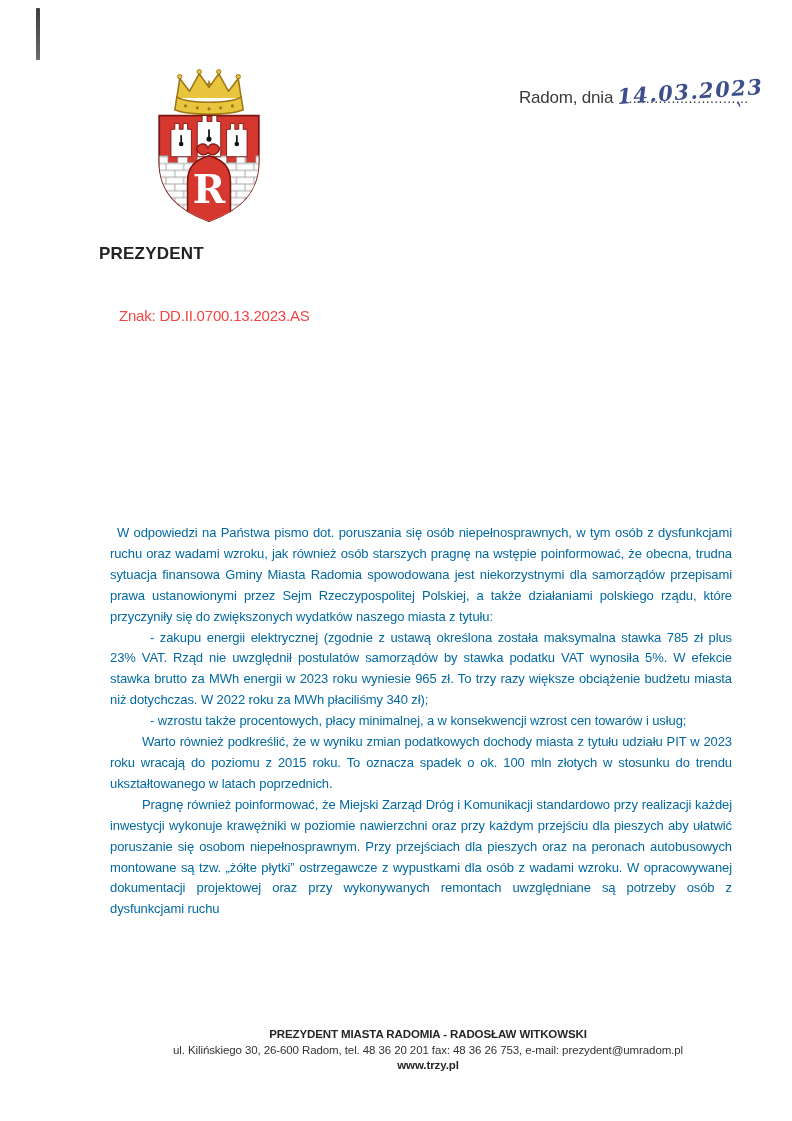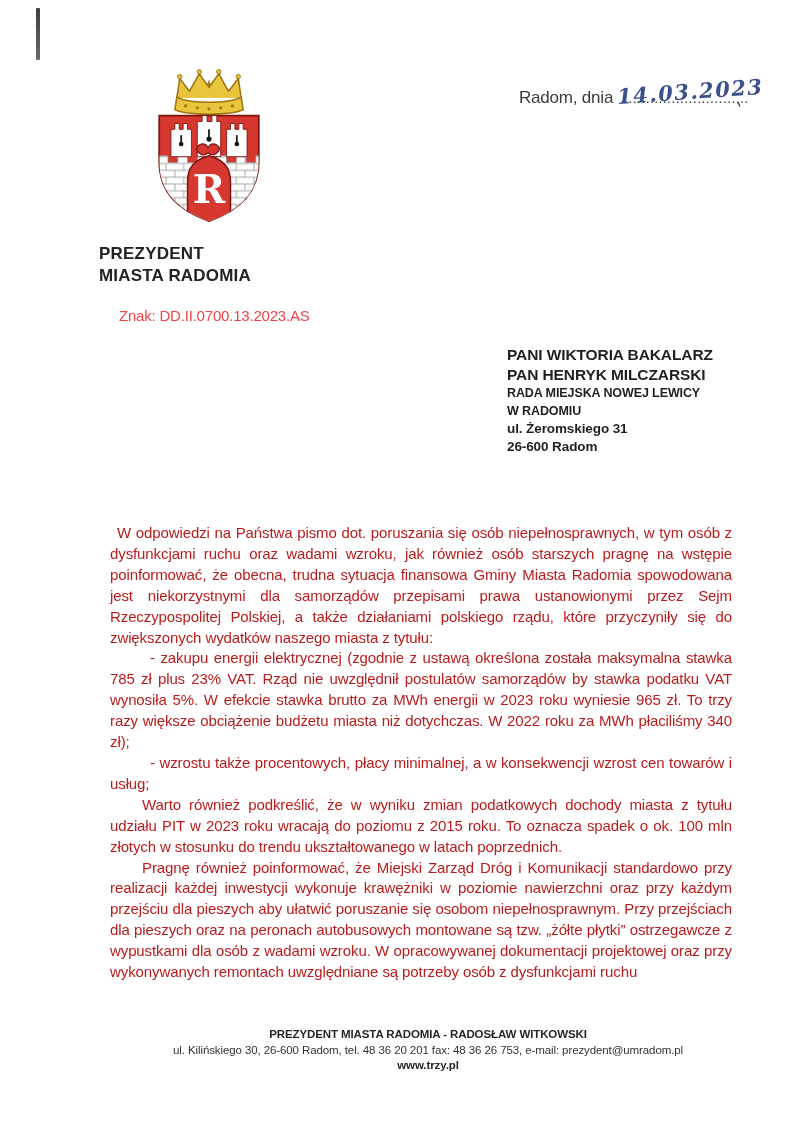--- a/index.html
+++ b/index.html
@@ -51,21 +51,21 @@
   .recipient {
     position:absolute; left:483px; top:345px; width:280px; color:#1f1f1f;
     font-weight:bold; letter-spacing:-0.1px;
   }
   .recipient .r-big   { font-size:15.5px; line-height:20px; }
   .recipient .r-small { font-size:12.5px; line-height:17.5px; }
   .recipient .r-mid   { font-size:13.5px; line-height:17.5px; }
   
   .body-text {
     position:absolute; left:86px; top:523px; width:622px;
-    font-size:15px; line-height:20.9px; color:#b91c1c;
+    font-size:13px; line-height:20.9px; color:#0369a1;
     text-align:justify; letter-spacing:-0.1px;
   }
   .body-text p { text-align:justify; }
   .body-text p.p-first  { text-indent:7px; }
   .body-text p.p-bullet { text-indent:40px; }
   .body-text p.p-indent { text-indent:32px; }
   
   .footer {
     position:absolute; left:0; top:1027px; width:792px; text-align:center;
     font-size:11.5px; line-height:15.5px; color:#333333; letter-spacing:-0.1px;padding-left:16px;
@@ -137,33 +137,24 @@
         <path d="M36,166 V124 C36,108 44,101 58,97 C72,101 80,108 80,124 V166 Z" fill="#d6382f" stroke="#7a150f" stroke-width="1.6"></path>
         <text x="58" y="145" text-anchor="middle" font-family="DejaVu Serif, serif" font-size="40" font-weight="bold" fill="#ffffff">R</text>
 
         <path d="M49,95 q-7,-5 -1,-9 q6,-3 9,3 q3,-6 9,-3 q6,4 -1,9 q-4,3 -8,-1 q-4,4 -8,1 Z" fill="#d6382f" stroke="#7a150f" stroke-width="1.2"></path>
       </g>
     </g>
   </svg>
 
   <div class="sender">
     <div>PREZYDENT</div>
-    <div>MIASTA RADOMIA</div>
   </div>
 
   <div class="reference">Znak: DD.II.0700.13.2023.AS</div>
 
-  <div class="recipient">
-    <div class="r-big">PANI WIKTORIA BAKALARZ</div>
-    <div class="r-big">PAN HENRYK MILCZARSKI</div>
-    <div class="r-small">RADA MIEJSKA NOWEJ LEWICY</div>
-    <div class="r-small">W RADOMIU</div>
-    <div class="r-mid">ul. Żeromskiego 31</div>
-    <div class="r-mid">26-600 Radom</div>
-  </div>
 
   <div class="body-text">
     <p class="p-first">W odpowiedzi na Państwa pismo dot. poruszania się osób niepełnosprawnych, w tym osób z dysfunkcjami ruchu oraz wadami wzroku, jak również osób starszych pragnę na wstępie poinformować, że obecna, trudna sytuacja finansowa Gminy Miasta Radomia spowodowana jest niekorzystnymi dla samorządów przepisami  prawa ustanowionymi przez Sejm Rzeczypospolitej Polskiej, a także działaniami polskiego rządu, które przyczyniły się do zwiększonych wydatków naszego miasta z tytułu:</p>
     <p class="p-bullet">- zakupu energii elektrycznej (zgodnie z ustawą określona została maksymalna stawka 785 zł plus 23% VAT. Rząd nie uwzględnił postulatów samorządów by stawka podatku VAT wynosiła 5%. W efekcie stawka brutto za MWh energii w 2023 roku wyniesie 965 zł. To trzy razy większe obciążenie budżetu miasta niż dotychczas. W 2022 roku za MWh płaciliśmy 340 zł);</p>
     <p class="p-bullet">- wzrostu także procentowych, płacy minimalnej, a w konsekwencji wzrost cen towarów i usług;</p>
     <p class="p-indent">Warto również podkreślić, że w wyniku zmian podatkowych dochody miasta z tytułu udziału PIT w 2023 roku wracają do poziomu z 2015 roku. To oznacza spadek o ok. 100 mln złotych w stosunku do trendu ukształtowanego w latach poprzednich.</p>
     <p class="p-indent">Pragnę również poinformować, że Miejski Zarząd Dróg i Komunikacji standardowo przy realizacji każdej inwestycji wykonuje krawężniki w poziomie nawierzchni oraz przy każdym przejściu dla pieszych aby ułatwić poruszanie się osobom niepełnosprawnym. Przy przejściach dla pieszych oraz na peronach autobusowych montowane są tzw. „żółte płytki” ostrzegawcze z wypustkami dla osób z wadami wzroku. W opracowywanej dokumentacji projektowej oraz przy wykonywanych remontach uwzględniane są potrzeby osób z dysfunkcjami ruchu</p>
   </div>
 
   <div class="footer">

